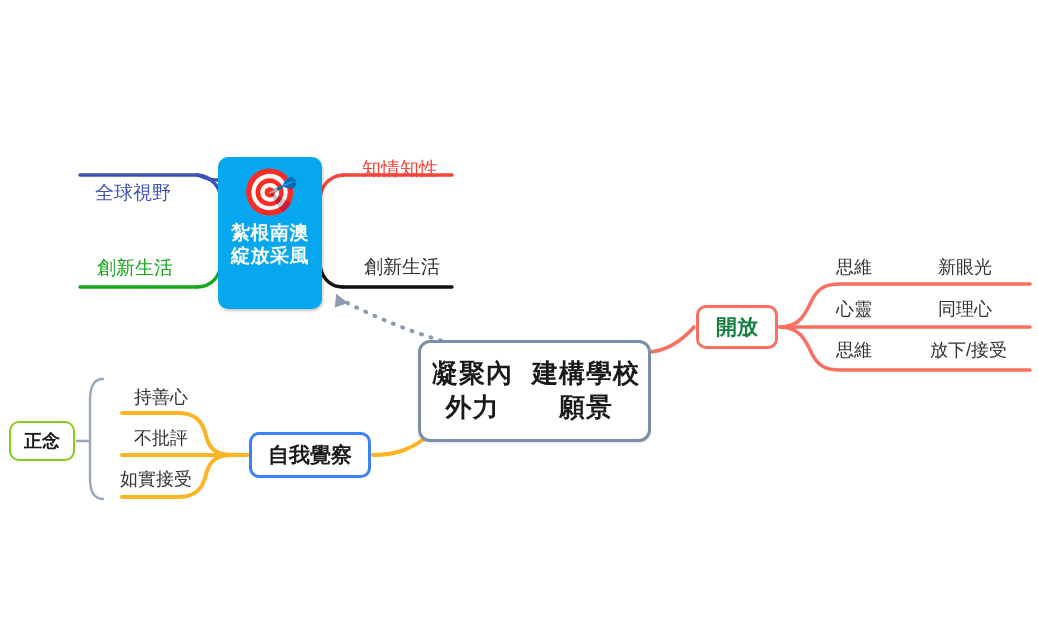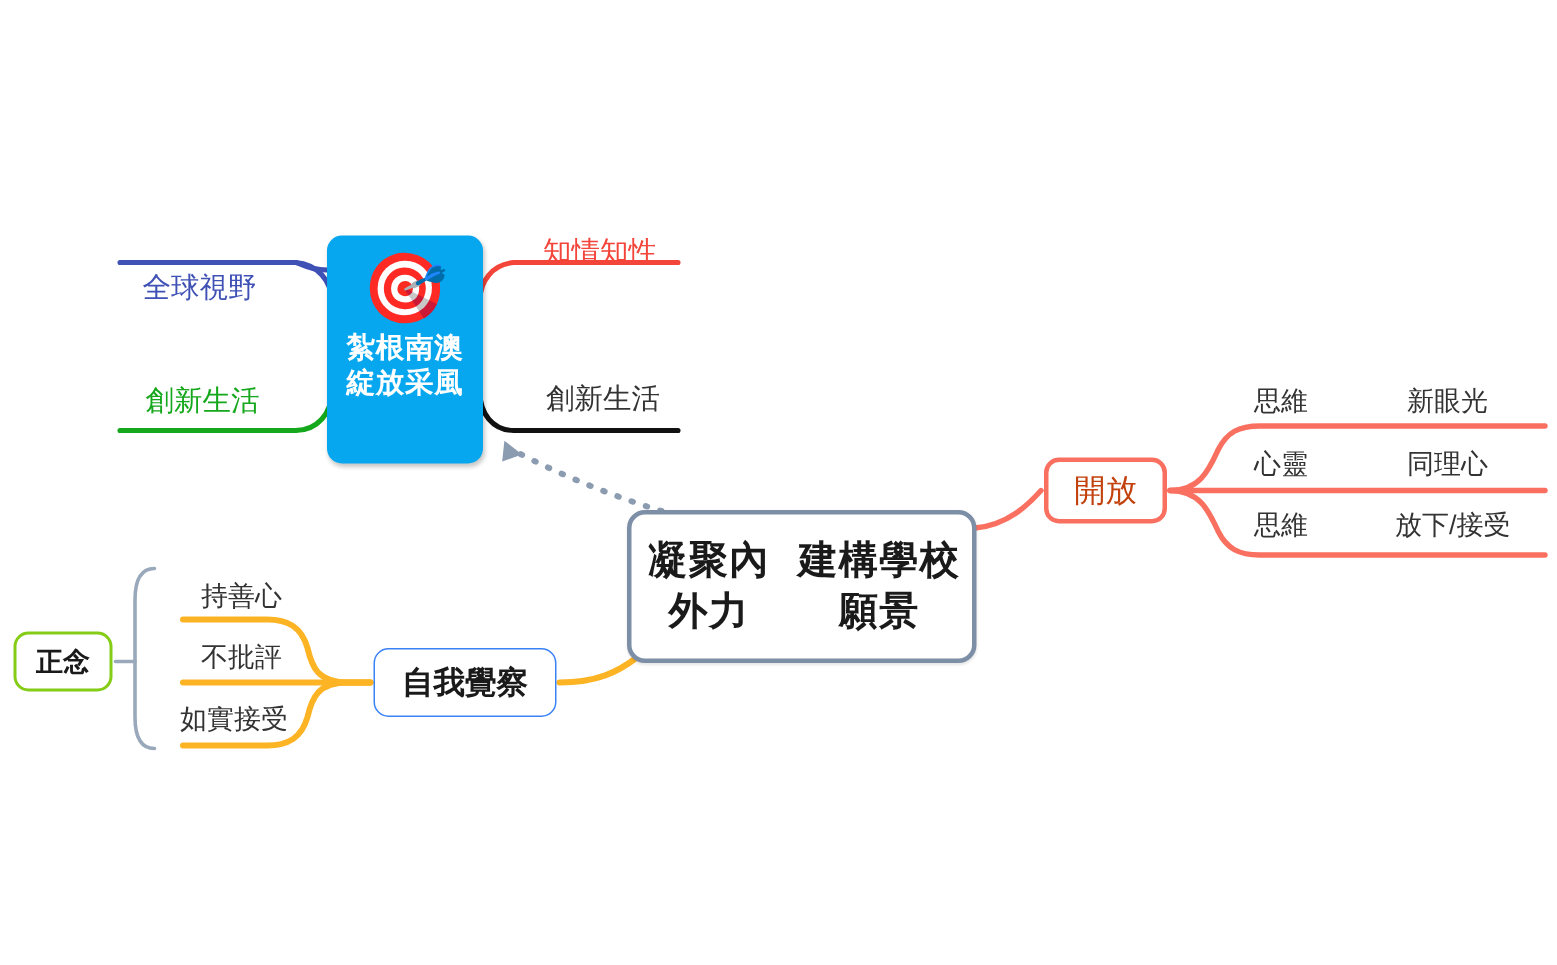--- a/index.html
+++ b/index.html
@@ -87,31 +87,31 @@
 
   
   #open-node {
     left: 696px;
     top: 305px;
     width: 82px;
     height: 44px;
     border: 3px solid #fa7060;
     border-radius: 10px;
     font-size: 21px;
-    font-weight: normal;
-    color: #c2410c;
+    font-weight: bold;
+    color: #15803d;
   }
 
   
   #self-awareness-node {
     left: 249px;
     top: 432px;
     width: 122px;
     height: 46px;
-    border: 1px solid #3b82f6;
+    border: 3px solid #3b82f6;
     border-radius: 10px;
     font-size: 21px;
     font-weight: bold;
     color: #1a1a1a;
   }
 
   
   #mindfulness-node {
     left: 9px;
     top: 421px;

